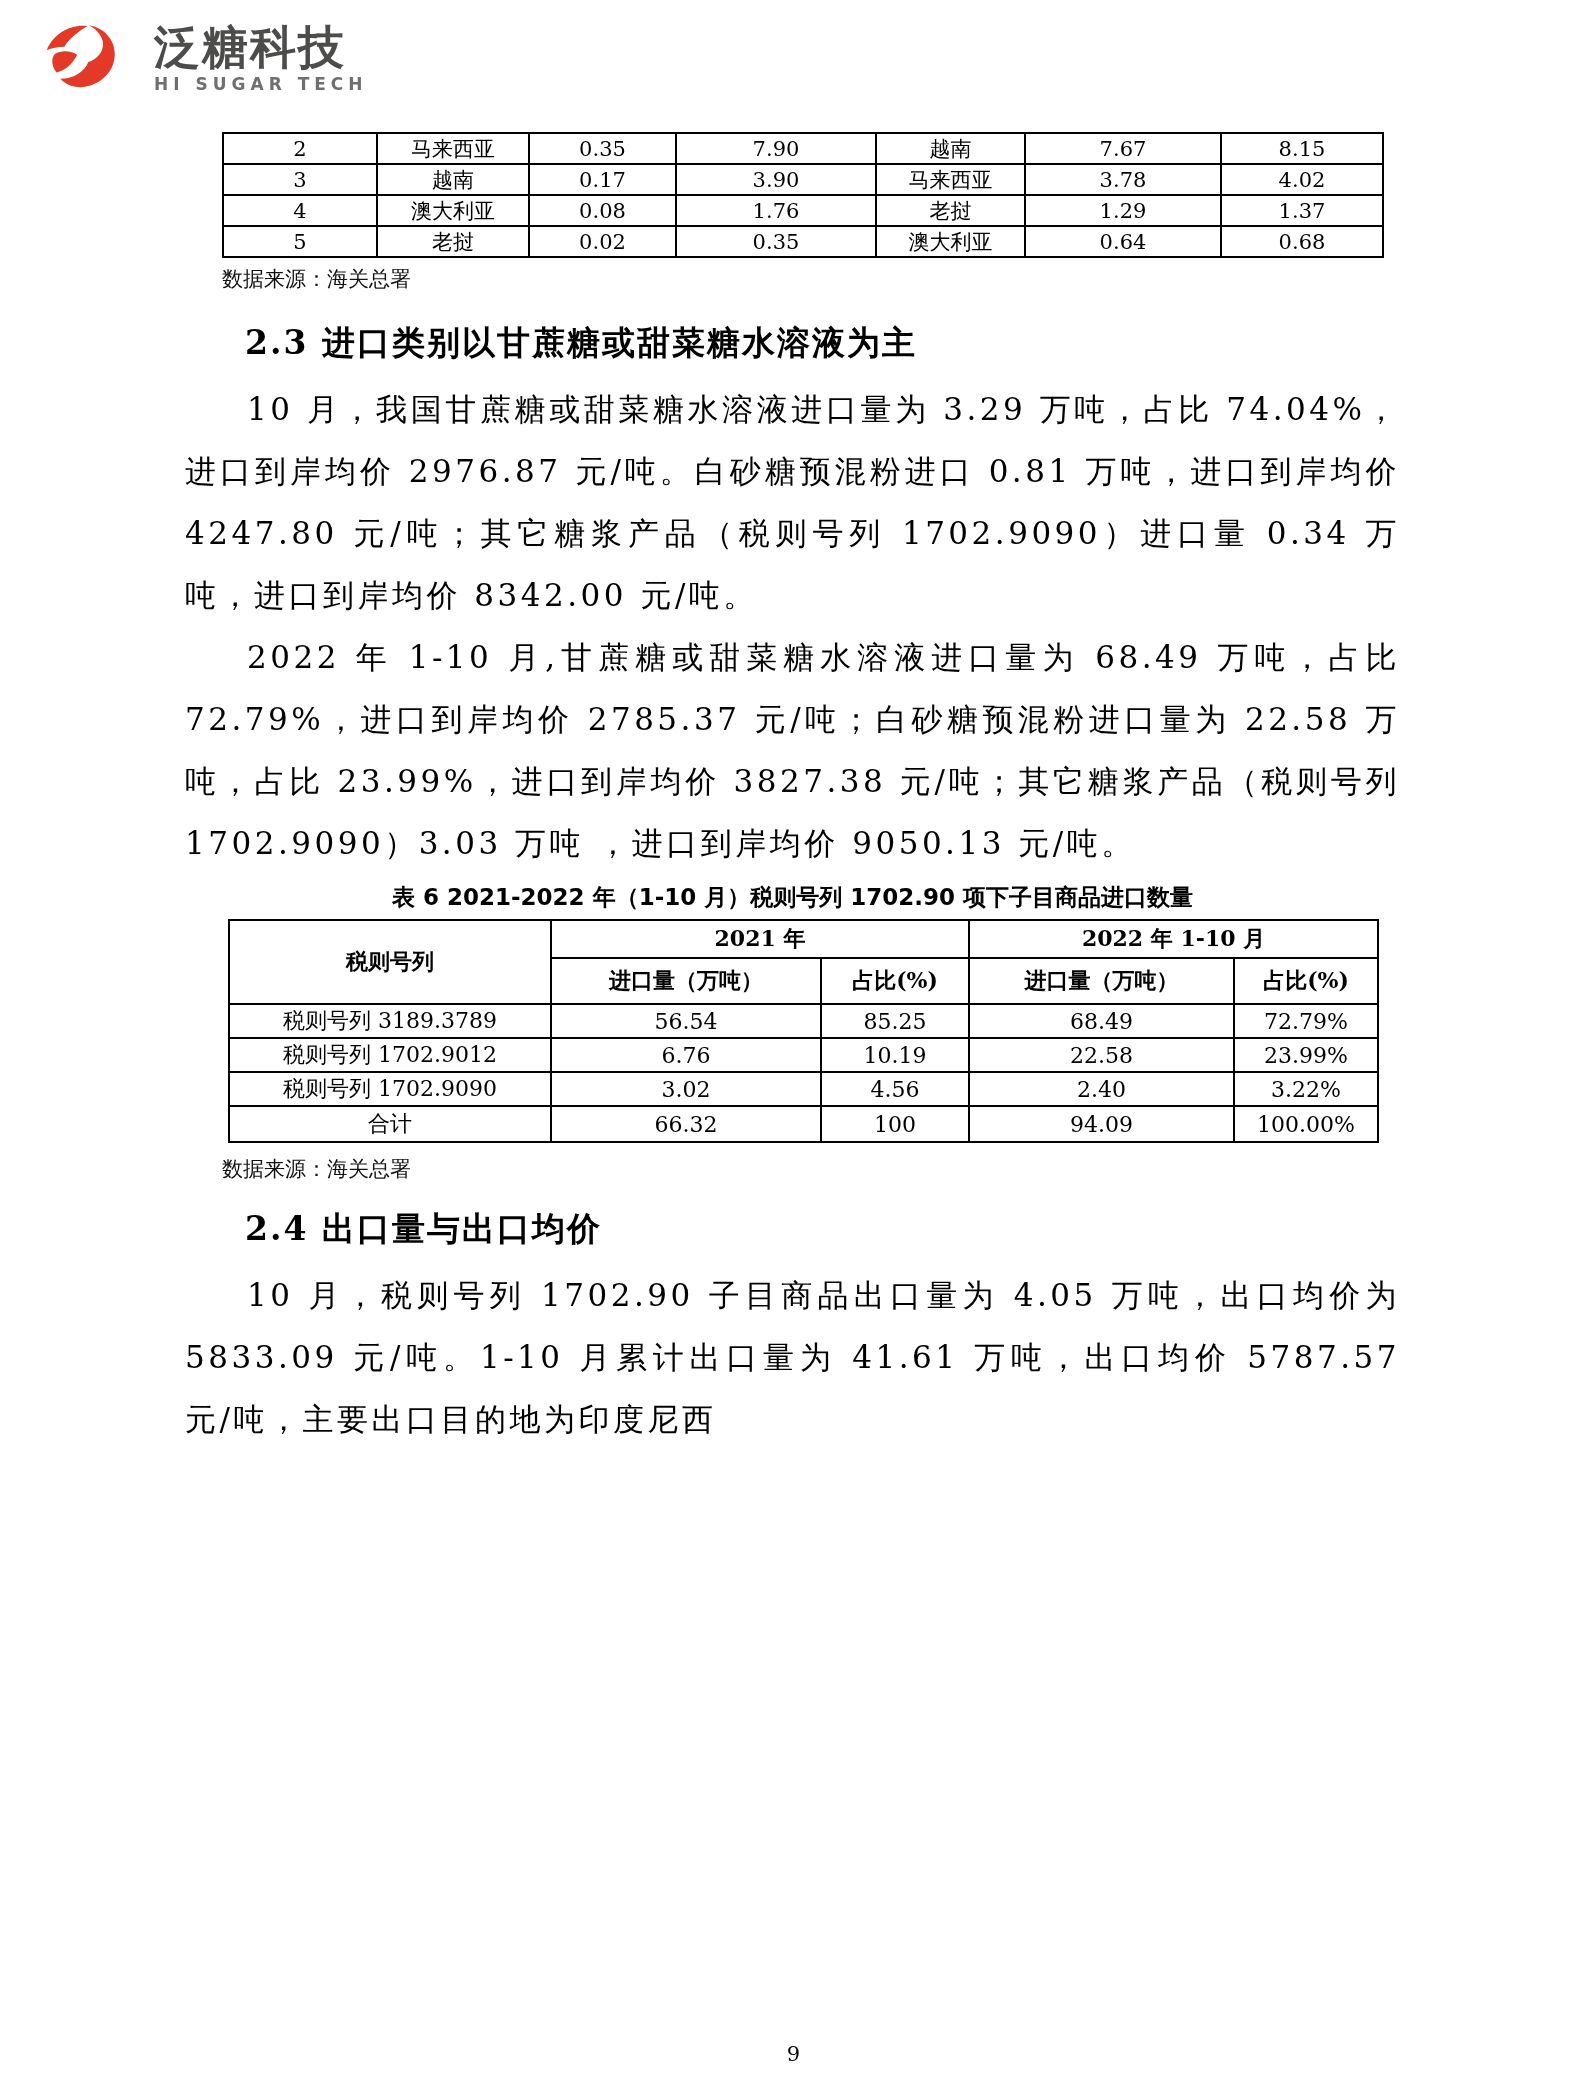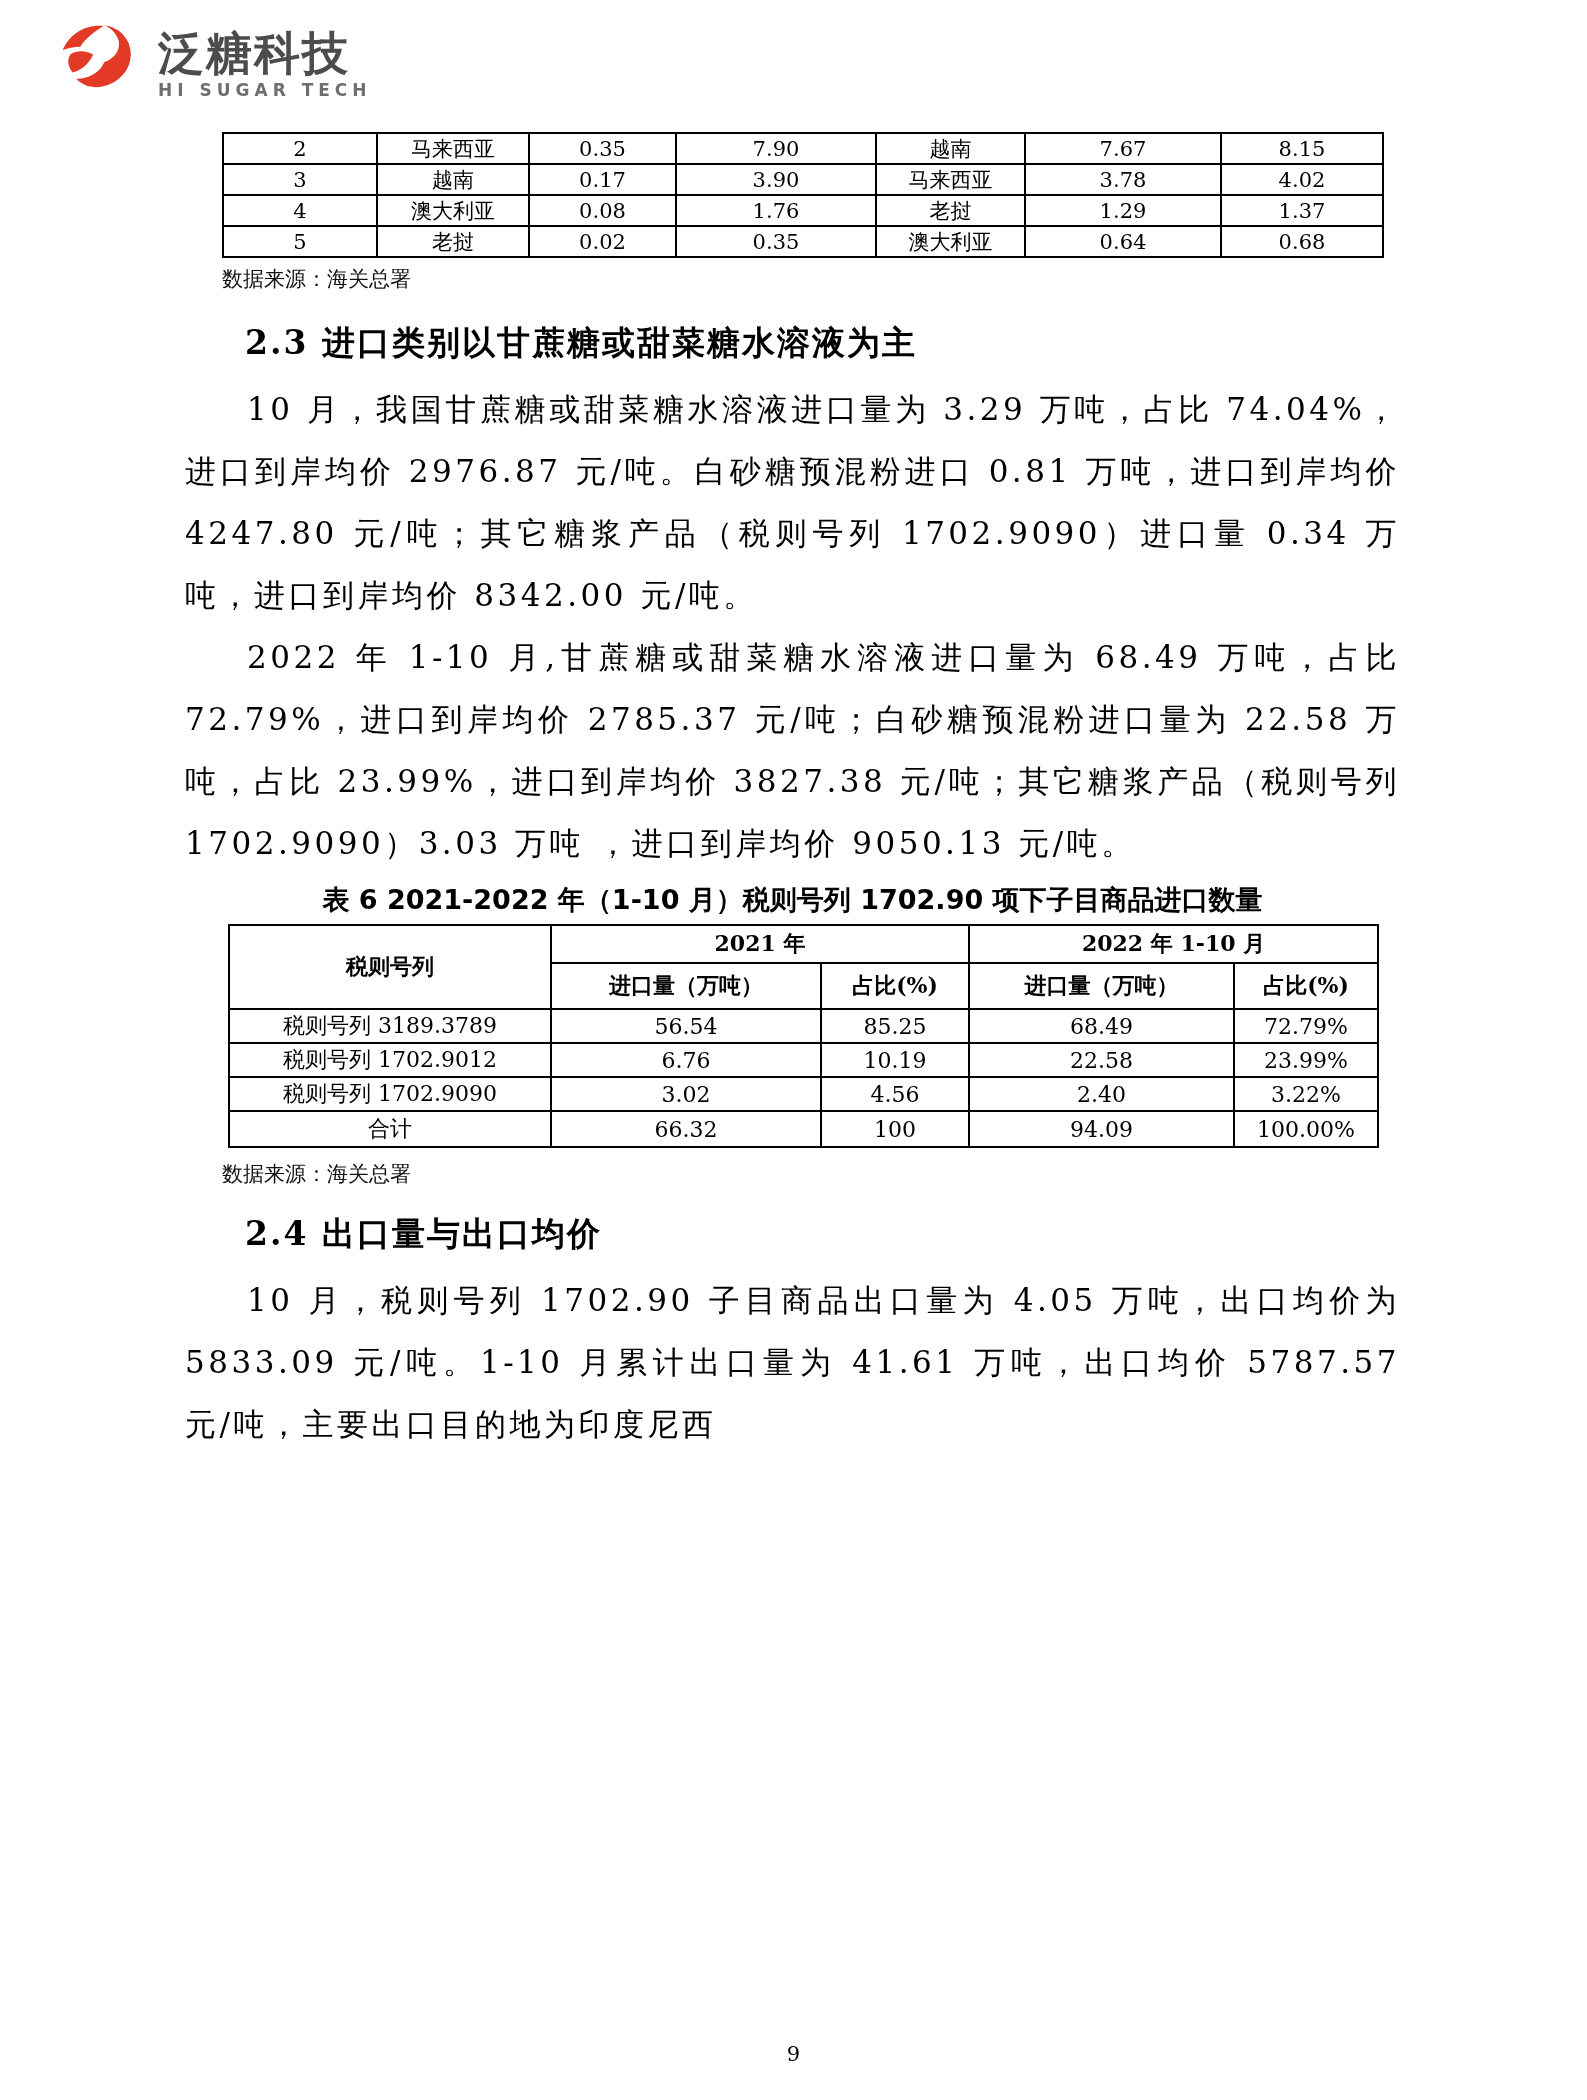--- a/index.html
+++ b/index.html
@@ -3,21 +3,21 @@
 <meta charset="utf-8">
 <style>
   html,body { margin:0; padding:0; background:#ffffff; }
   .page {
     position:relative; width:1587px; height:2100px; margin:0 auto;
     background:#ffffff; color:#000;
     font-family:"DejaVu Serif","Liberation Serif",serif;
     overflow:hidden;
   }
   
-  .logo { position:absolute; top:16px; left:58px; display:flex; align-items:flex-end; gap:20px; }
+  .logo { position:absolute; top:16px; left:42px; display:flex; align-items:center; gap:32px; }
   .logo-mark { width:80px; height:84px; }
   .logo-cn {
     font-family:"DejaVu Sans","Liberation Sans",sans-serif;
     font-weight:bold; font-size:46px; line-height:48px; letter-spacing:2px; color:#4c4d4b;
   }
   .logo-en {
     font-family:"DejaVu Sans","Liberation Sans",sans-serif;
     font-weight:bold; font-size:17px; letter-spacing:5px; color:#6f706e; margin-top:3px;
   }
   
@@ -35,21 +35,21 @@
   }
   .h3 {
     margin:28px 0 0 60px; font-size:33px; font-weight:bold; letter-spacing:2px;
   }
   .para {
     margin:12px 0 0 0; font-size:31px; line-height:62px; letter-spacing:3.5px;
     text-align:justify; text-indent:2em;
   }
   .para + .para { margin-top:0; }
   .t6caption {
-    margin-top:8px; text-align:center; font-weight:bold; font-size:27px;
+    margin-top:8px; text-align:center; font-weight:bold; font-size:23px;
     font-family:"DejaVu Sans","Liberation Sans",sans-serif;
   }
   .t6 { margin:6px 0 12px 43px; width:1149px; }
   .t6 th, .t6 td {
     border:2px solid #000; text-align:center; vertical-align:middle;
     font-size:22px; padding:0; overflow:hidden; white-space:nowrap;
   }
   .t6 th { font-weight:bold; }
   .t6 .hr1 th { height:36px; }
   .t6 .hr2 th { height:44px; }

